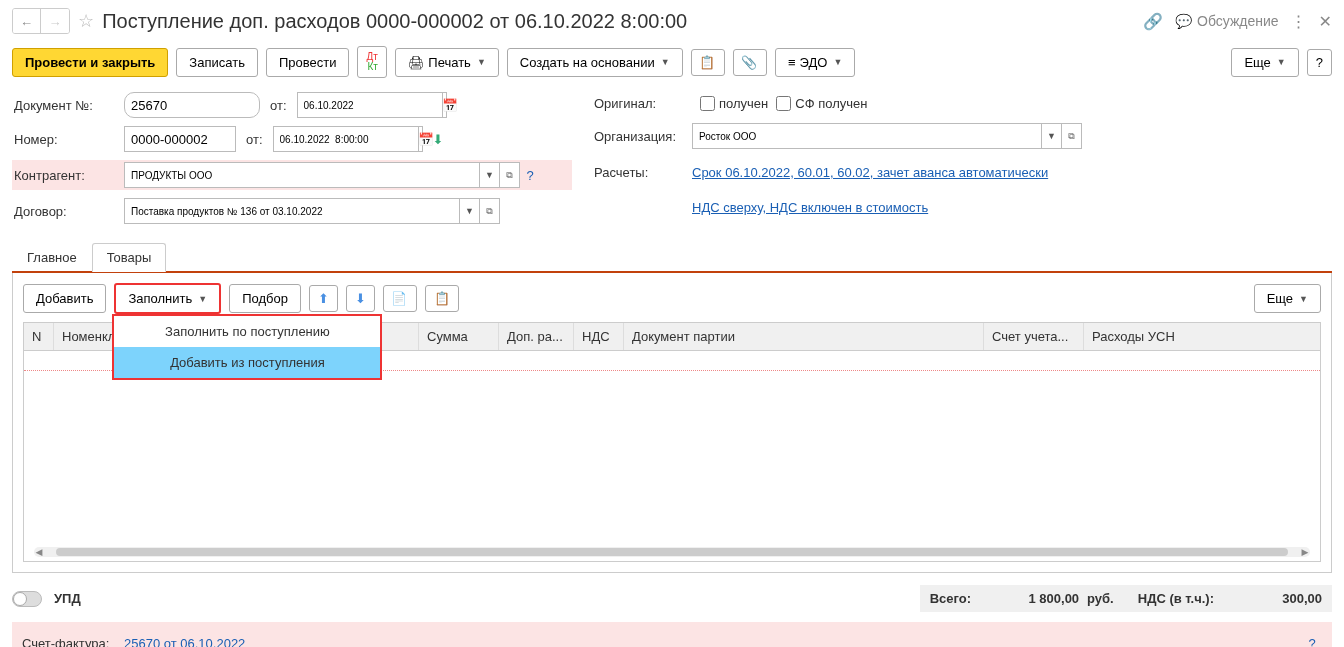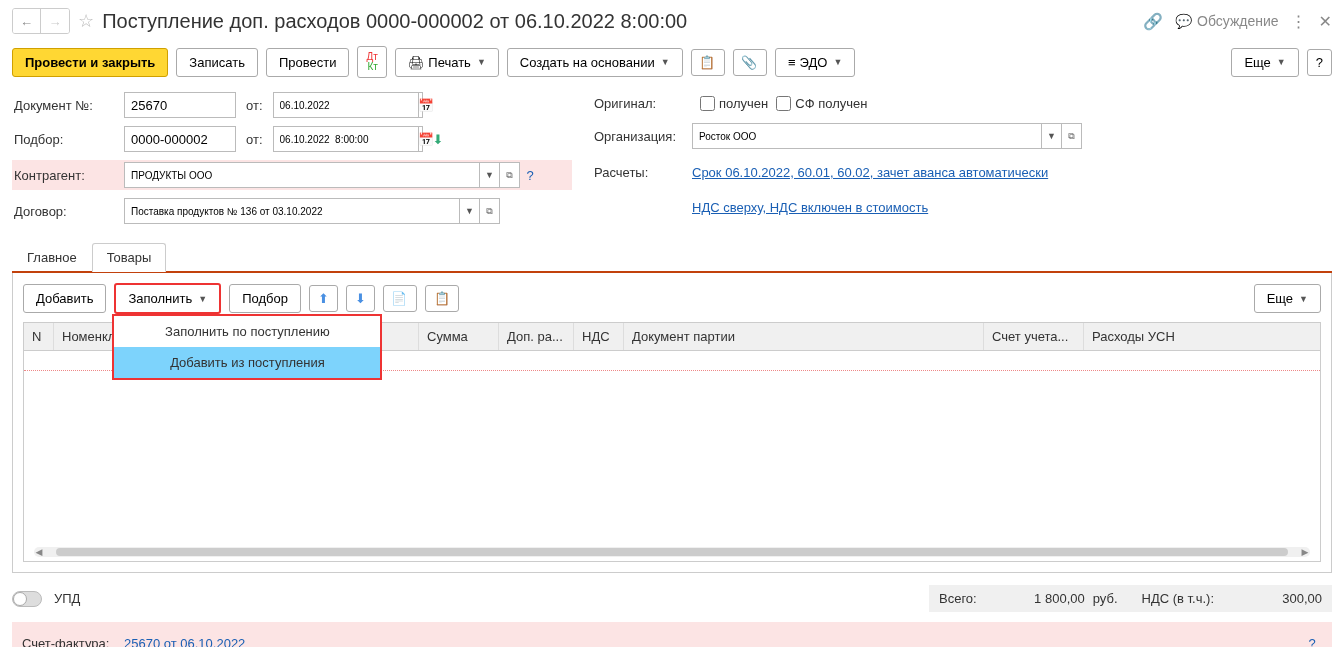--- a/index.html
+++ b/index.html
@@ -47,21 +47,21 @@
 .table-body { height: 200px; }
 .empty-row { height: 20px; border-bottom: 1px dotted #e88; }
 .dropdown-menu { position: absolute; top: 31px; left: -2px; width: 270px; background: #fff; border: 2px solid #e33; z-index: 100; }
 .menu-item { padding: 8px 20px; cursor: pointer; font-size: 13px; text-align: center; }
 .menu-item.selected { background: #7dd3fc; }
 .fill-wrap { position: relative; }
 .fill-btn-hl { border: 2px solid #e33 !important; }
 .scrollbar { position: absolute; bottom: 4px; left: 10px; right: 10px; height: 10px; background: #f0f0f0; border-radius: 5px; display: flex; align-items: center; }
 .scrollbar-thumb { height: 8px; background: #ccc; border-radius: 4px; flex: 1; margin: 0 12px; }
 .scrollbar-arrow { width: 10px; text-align: center; color: #888; font-size: 9px; }
-.totals { display: flex; align-items: center; margin-top: 12px; gap: 12px; }
+.totals { display: flex; align-items: center; margin-top: 12px; gap: 12px; font-weight: bold; }
 .toggle { width: 30px; height: 16px; border-radius: 8px; background: #ddd; position: relative; cursor: pointer; border: 1px solid #bbb; }
 .toggle-knob { width: 14px; height: 14px; border-radius: 50%; background: #fff; position: absolute; left: 0; top: 0; border: 1px solid #aaa; }
 .total-box { background: #f0f0f0; padding: 6px 10px; display: flex; align-items: center; gap: 8px; }
 .total-val { width: 100px; text-align: right; }
 .invoice-row { background: #fce4e4; padding: 8px 10px; margin-top: 10px; display: flex; align-items: center; }
 .nav-btns { display: flex; border: 1px solid #ccc; border-radius: 3px; overflow: hidden; }
 .nav-btns .nav-btn { border: none; border-right: 1px solid #ccc; border-radius: 0; }
 .nav-btns .nav-btn:last-child { border-right: none; }
 .arrow-up { color: #4a90e2; }
 .arrow-down { color: #4a90e2; }
@@ -120,29 +120,29 @@
     <span>Еще</span>
     <span class="dropdown-arrow">▼</span>
   </button>
   <button class="btn small">?</button>
 </div>
 
 <div class="form-area">
 <div class="col-left">
   <div class="form-row">
     <div class="form-label">Документ №:</div>
-    <input class="input" style="width: 112px;" value="25670">
+    <input class="input" style="width: 136px; border-radius: 10px;" value="25670">
     <span class="midlabel">от:</span>
     <div class="combo" style="width:150px">
       <input value="06.10.2022" style="">
       <div class="date-btn">📅</div>
     </div>
   </div>
   <div class="form-row">
-    <div class="form-label">Подбор:</div>
+    <div class="form-label">Номер:</div>
     <input class="input" style="width: 112px;" value="0000-000002">
     <span class="midlabel">от:</span>
     <div class="combo" style="width:150px">
       <input value="06.10.2022  8:00:00" style="">
       <div class="date-btn">📅</div>
     </div>
     <span style="margin-left:10px;color:#3a7;">⬇</span>
   </div>
   <div class="form-row" style="background:#fce4e4; padding:2px 0;">
     <div class="form-label hl">Контрагент:</div>

